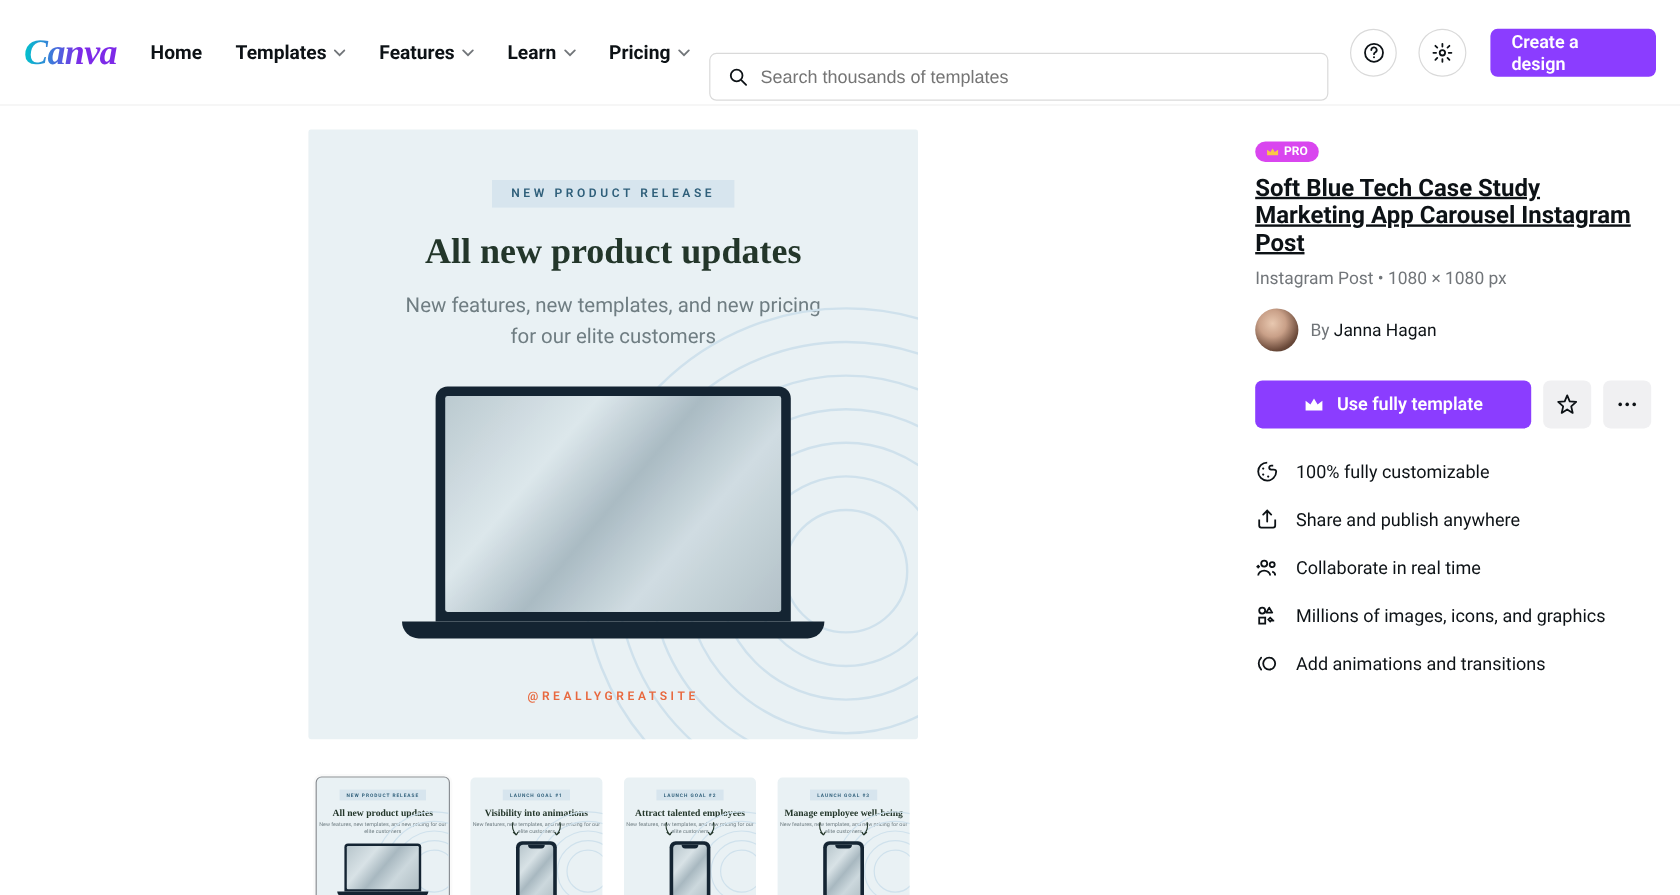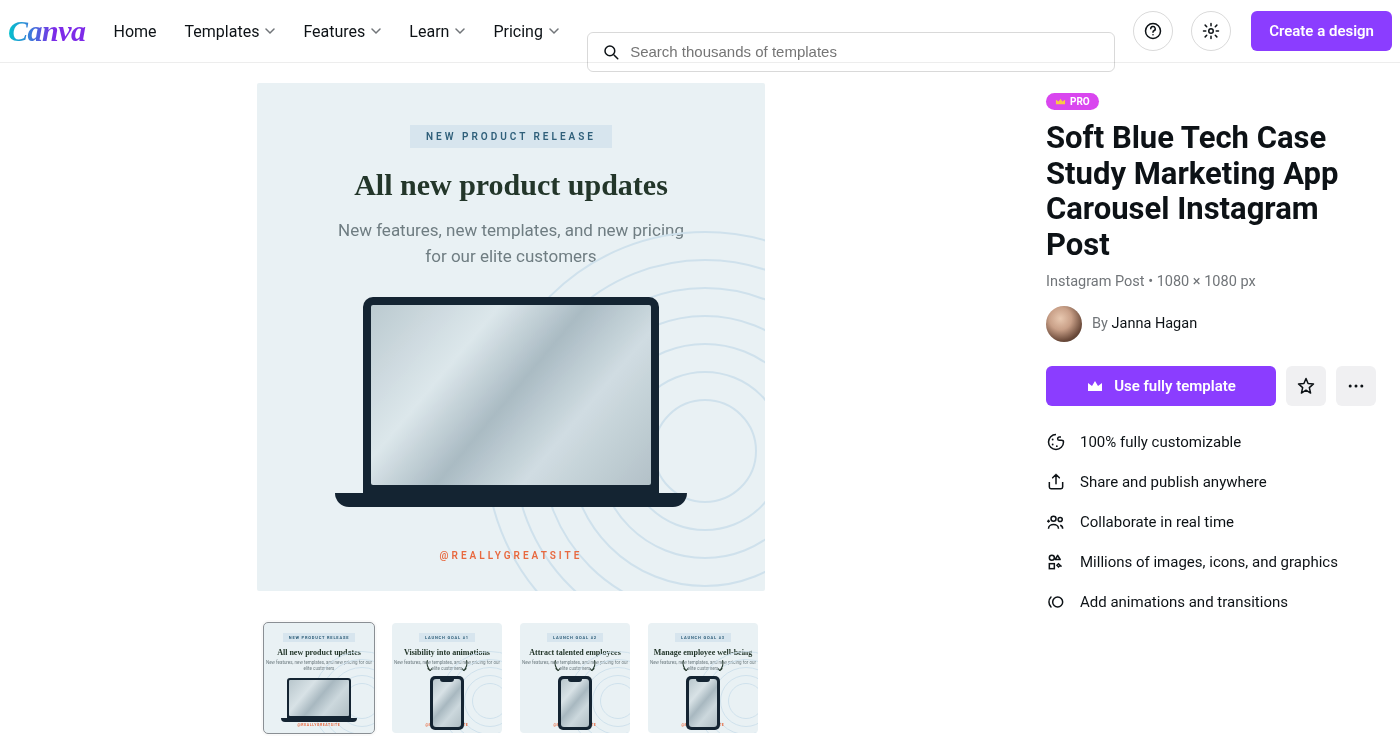--- a/index.html
+++ b/index.html
@@ -1,22 +1,22 @@
 <!DOCTYPE html>
 <html><head>
 <meta charset="utf-8">
 <style>
 * { box-sizing: border-box; margin: 0; padding: 0; }
 body { font-family: -apple-system, BlinkMacSystemFont, "Segoe UI", Roboto, Helvetica, Arial, sans-serif; color: #0d1216; background: #fff; }
 
 
-.header { display: flex; align-items: center; height: 63px; padding: 0 8px; border-bottom: 1px solid rgba(0,0,0,0.07); gap: 8px; }
+.header { display: flex; align-items: center; height: 88px; padding: 0 20px; border-bottom: 1px solid rgba(0,0,0,0.07); gap: 8px; }
 .logo { font-family: Georgia, 'Brush Script MT', cursive; font-size: 30px; font-weight: 700; font-style: italic; background: linear-gradient(90deg, #00C4CC 0%, #7D2AE8 60%, #7D2AE8 100%); -webkit-background-clip: text; background-clip: text; color: transparent; letter-spacing: -0.5px; margin-right: 20px; }
 .nav { display: flex; gap: 28px; align-items: center; }
-.nav-item { display: flex; align-items: center; gap: 6px; font-size: 16px; color: #0d1216; cursor: pointer; }
+.nav-item { display: flex; align-items: center; gap: 6px; font-size: 16px; color: #0d1216; cursor: pointer; font-weight: bold; }
 .chev { width: 10px; height: 10px; display: inline-block; }
 .chev svg { display: block; }
 .spacer { flex: 1; }
 .search-wrap { width: 528px; height: 40px; border: 1px solid rgba(0,0,0,0.15); border-radius: 6px; display: flex; align-items: center; padding: 0 14px; gap: 10px; margin-top: 41px; }
 .search-wrap input { border: none; outline: none; font-size: 15px; width: 100%; background: transparent; }
 .icon-btn { width: 40px; height: 40px; border: 1px solid rgba(0,0,0,0.15); border-radius: 50%; display: flex; align-items: center; justify-content: center; cursor: pointer; margin-left: 10px; }
 .cta-btn { height: 40px; padding: 0 18px; background: #8b3dff; color: #fff; border-radius: 6px; display: flex; align-items: center; font-weight: 600; font-size: 15px; margin-left: 12px; cursor: pointer; }
 
 
 .main { display: flex; max-width: 1400px; margin: 0 auto; padding: 20px 24px 40px; gap: 48px; }
@@ -52,21 +52,21 @@
 .t-phone .tpi { width: 100%; height: 100%; background: linear-gradient(130deg,#b8c6cc,#d8e2e6 30%,#a8b8c0 50%,#ccd8dd 70%,#b0bec4); border-radius: 3px; }
 .t-arrows { position: absolute; top: 36px; z-index: 3; }
 .t-arrows.left { left: 32px; transform: rotate(-15deg); }
 .t-arrows.right { right: 32px; transform: rotate(15deg) scaleX(-1); }
 .t-cta-btn { margin-top: 4px; width: 42px; height: 7px; background: #e8693f; border-radius: 2px; }
 
 
 .details-col { width: 330px; padding-top: 8px; }
 .pro-badge { display: inline-flex; align-items: center; gap: 4px; background: #d946ef; color: #fff; font-size: 10px; font-weight: 700; padding: 3px 9px; border-radius: 10px; }
 .pro-badge .crown { width: 11px; height: 9px; }
-.title { font-size: 31px; font-weight: 700; line-height: 1.15; margin-top: 10px; }
+.title { font-size: 20px; font-weight: 700; line-height: 1.15; margin-top: 10px; text-decoration: underline; }
 .meta { color: #717579; font-size: 14.5px; margin-top: 10px; }
 .author-row { display: flex; align-items: center; gap: 10px; margin-top: 16px; }
 .avatar { width: 36px; height: 36px; border-radius: 50%; background: radial-gradient(circle at 40% 35%, #e8c8b0 0%, #c9a088 35%, #6b4a3a 70%, #3a2a22 100%); }
 .byline { font-size: 14.5px; color: #0d1216; }
 .byline .by { color: #717579; }
 .action-row { display: flex; gap: 10px; margin-top: 24px; }
 .use-btn { flex: 1; height: 40px; background: #8b3dff; color: #fff; border-radius: 6px; display: flex; align-items: center; justify-content: center; gap: 10px; font-weight: 600; font-size: 15px; cursor: pointer; }
 .sq-btn { width: 40px; height: 40px; background: #f0f0f2; border-radius: 6px; display: flex; align-items: center; justify-content: center; cursor: pointer; }
 .features { margin-top: 26px; display: flex; flex-direction: column; gap: 20px; }
 .feat { display: flex; align-items: center; gap: 14px; font-size: 15px; color: #0d1216; }

